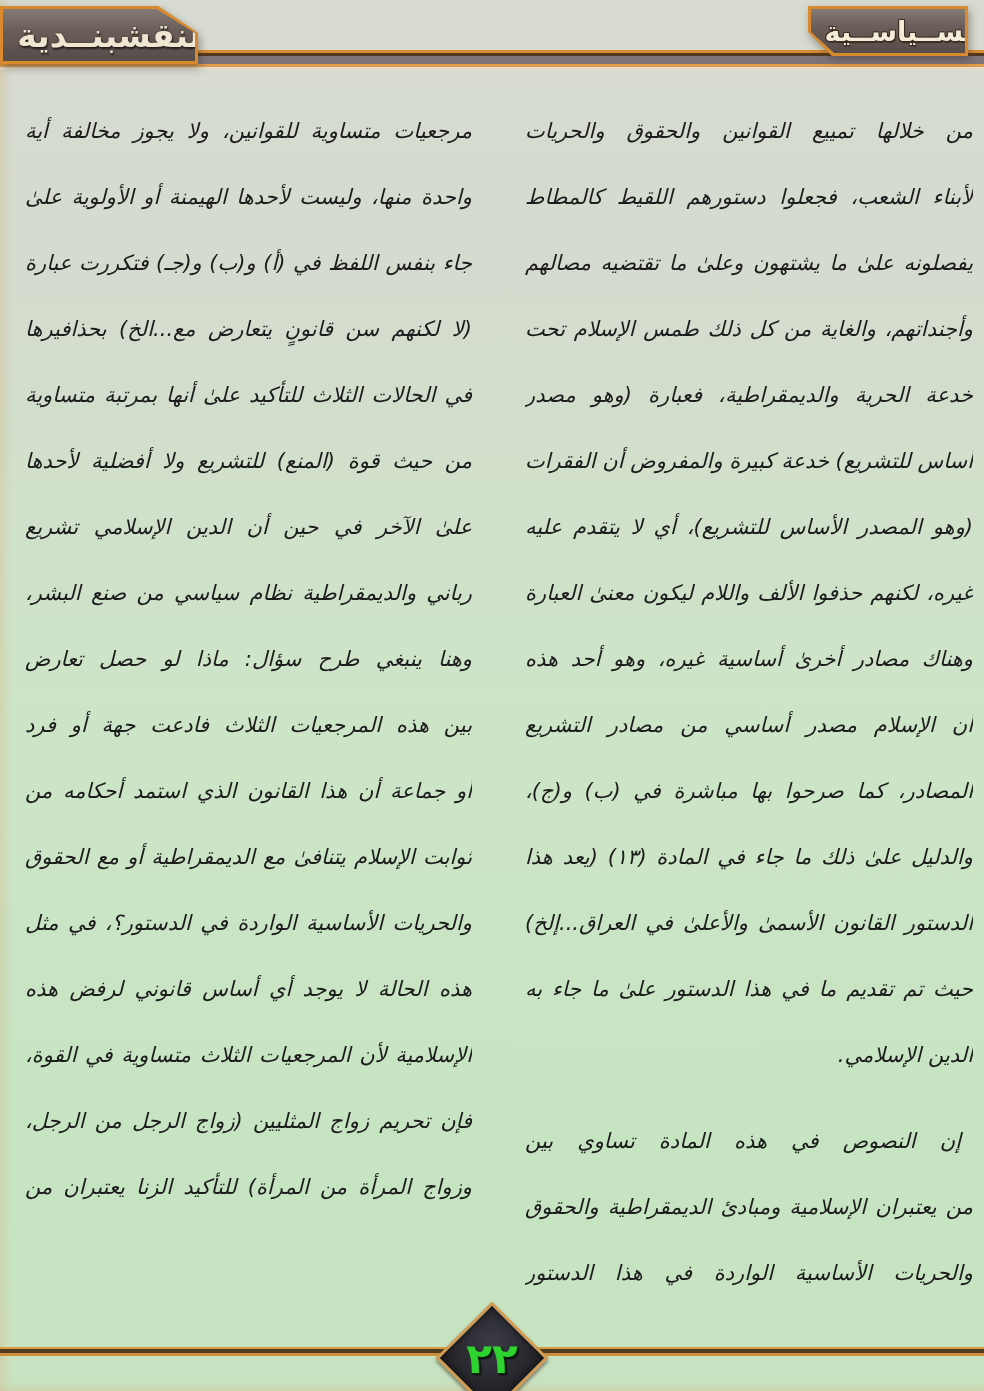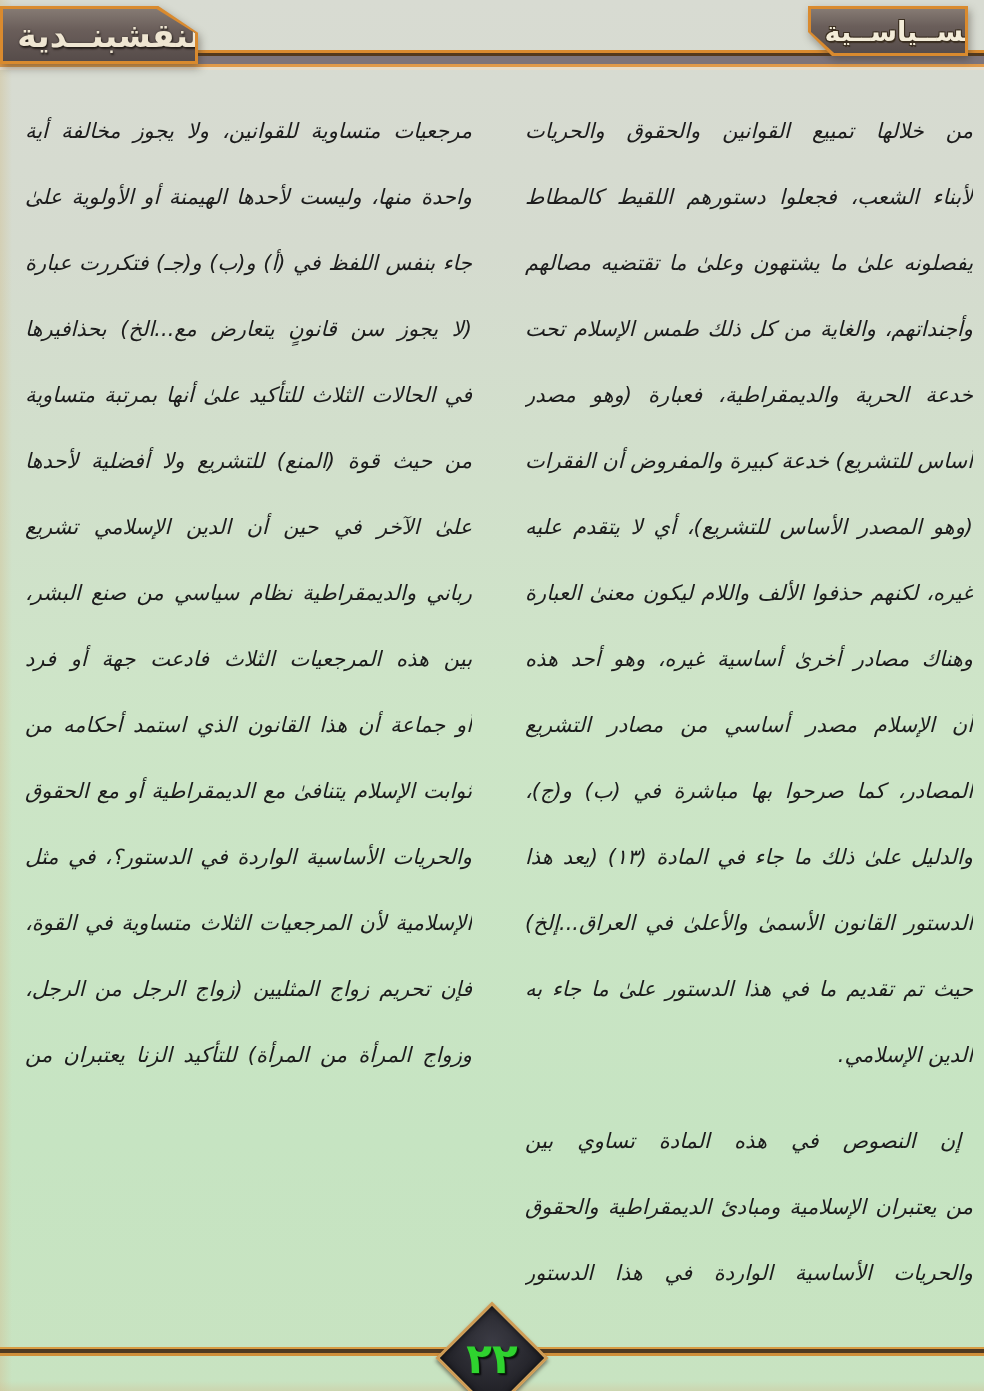--- a/index.html
+++ b/index.html
@@ -107,29 +107,31 @@
       <div class="line">حيث تم تقديم ما في هذا الدستور علىٰ ما جاء به</div>
       <div class="line para-end">الدين الإسلامي.</div>
       <div class="line para-start">إن النصوص في هذه المادة تساوي بين الديمقراطية</div>
       <div class="line">من يعتبران الإسلامية ومبادئ الديمقراطية والحقوق</div>
       <div class="line">والحريات الأساسية الواردة في هذا الدستور</div>
     </div>
   <div class="column column-left">
       <div class="line">مرجعيات متساوية للقوانين، ولا يجوز مخالفة أية</div>
       <div class="line">واحدة منها، وليست لأحدها الهيمنة أو الأولوية علىٰ</div>
       <div class="line">جاء بنفس اللفظ في (أ) و(ب) و(جـ) فتكررت عبارة</div>
-      <div class="line">(لا يجوز سن قانونٍ يتعارض مع...الخ) بحذافيرها</div>
+      <div class="line">(لا لكنهم سن قانونٍ يتعارض مع...الخ) بحذافيرها</div>
       <div class="line">في الحالات الثلاث للتأكيد علىٰ أنها بمرتبة متساوية</div>
       <div class="line">من حيث قوة (المنع) للتشريع ولا أفضلية لأحدها</div>
       <div class="line">علىٰ الآخر في حين أن الدين الإسلامي تشريع</div>
       <div class="line">رباني والديمقراطية نظام سياسي من صنع البشر،</div>
+      <div class="line">وهنا ينبغي طرح سؤال: ماذا لو حصل تعارض</div>
       <div class="line">بين هذه المرجعيات الثلاث فادعت جهة أو فرد</div>
       <div class="line">أو جماعة أن هذا القانون الذي استمد أحكامه من</div>
       <div class="line">ثوابت الإسلام يتنافىٰ مع الديمقراطية أو مع الحقوق</div>
       <div class="line">والحريات الأساسية الواردة في الدستور؟، في مثل</div>
+      <div class="line">هذه الحالة لا يوجد أي أساس قانوني لرفض هذه</div>
       <div class="line">الإسلامية لأن المرجعيات الثلاث متساوية في القوة،</div>
       <div class="line">فإن تحريم زواج المثليين (زواج الرجل من الرجل،</div>
       <div class="line">وزواج المرأة من المرأة) للتأكيد الزنا يعتبران من</div>
     </div>
 
   <div class="footer-rule"></div>
   <div class="diamond">
     <span class="diamond-num">٢٢</span>
   </div>
 

